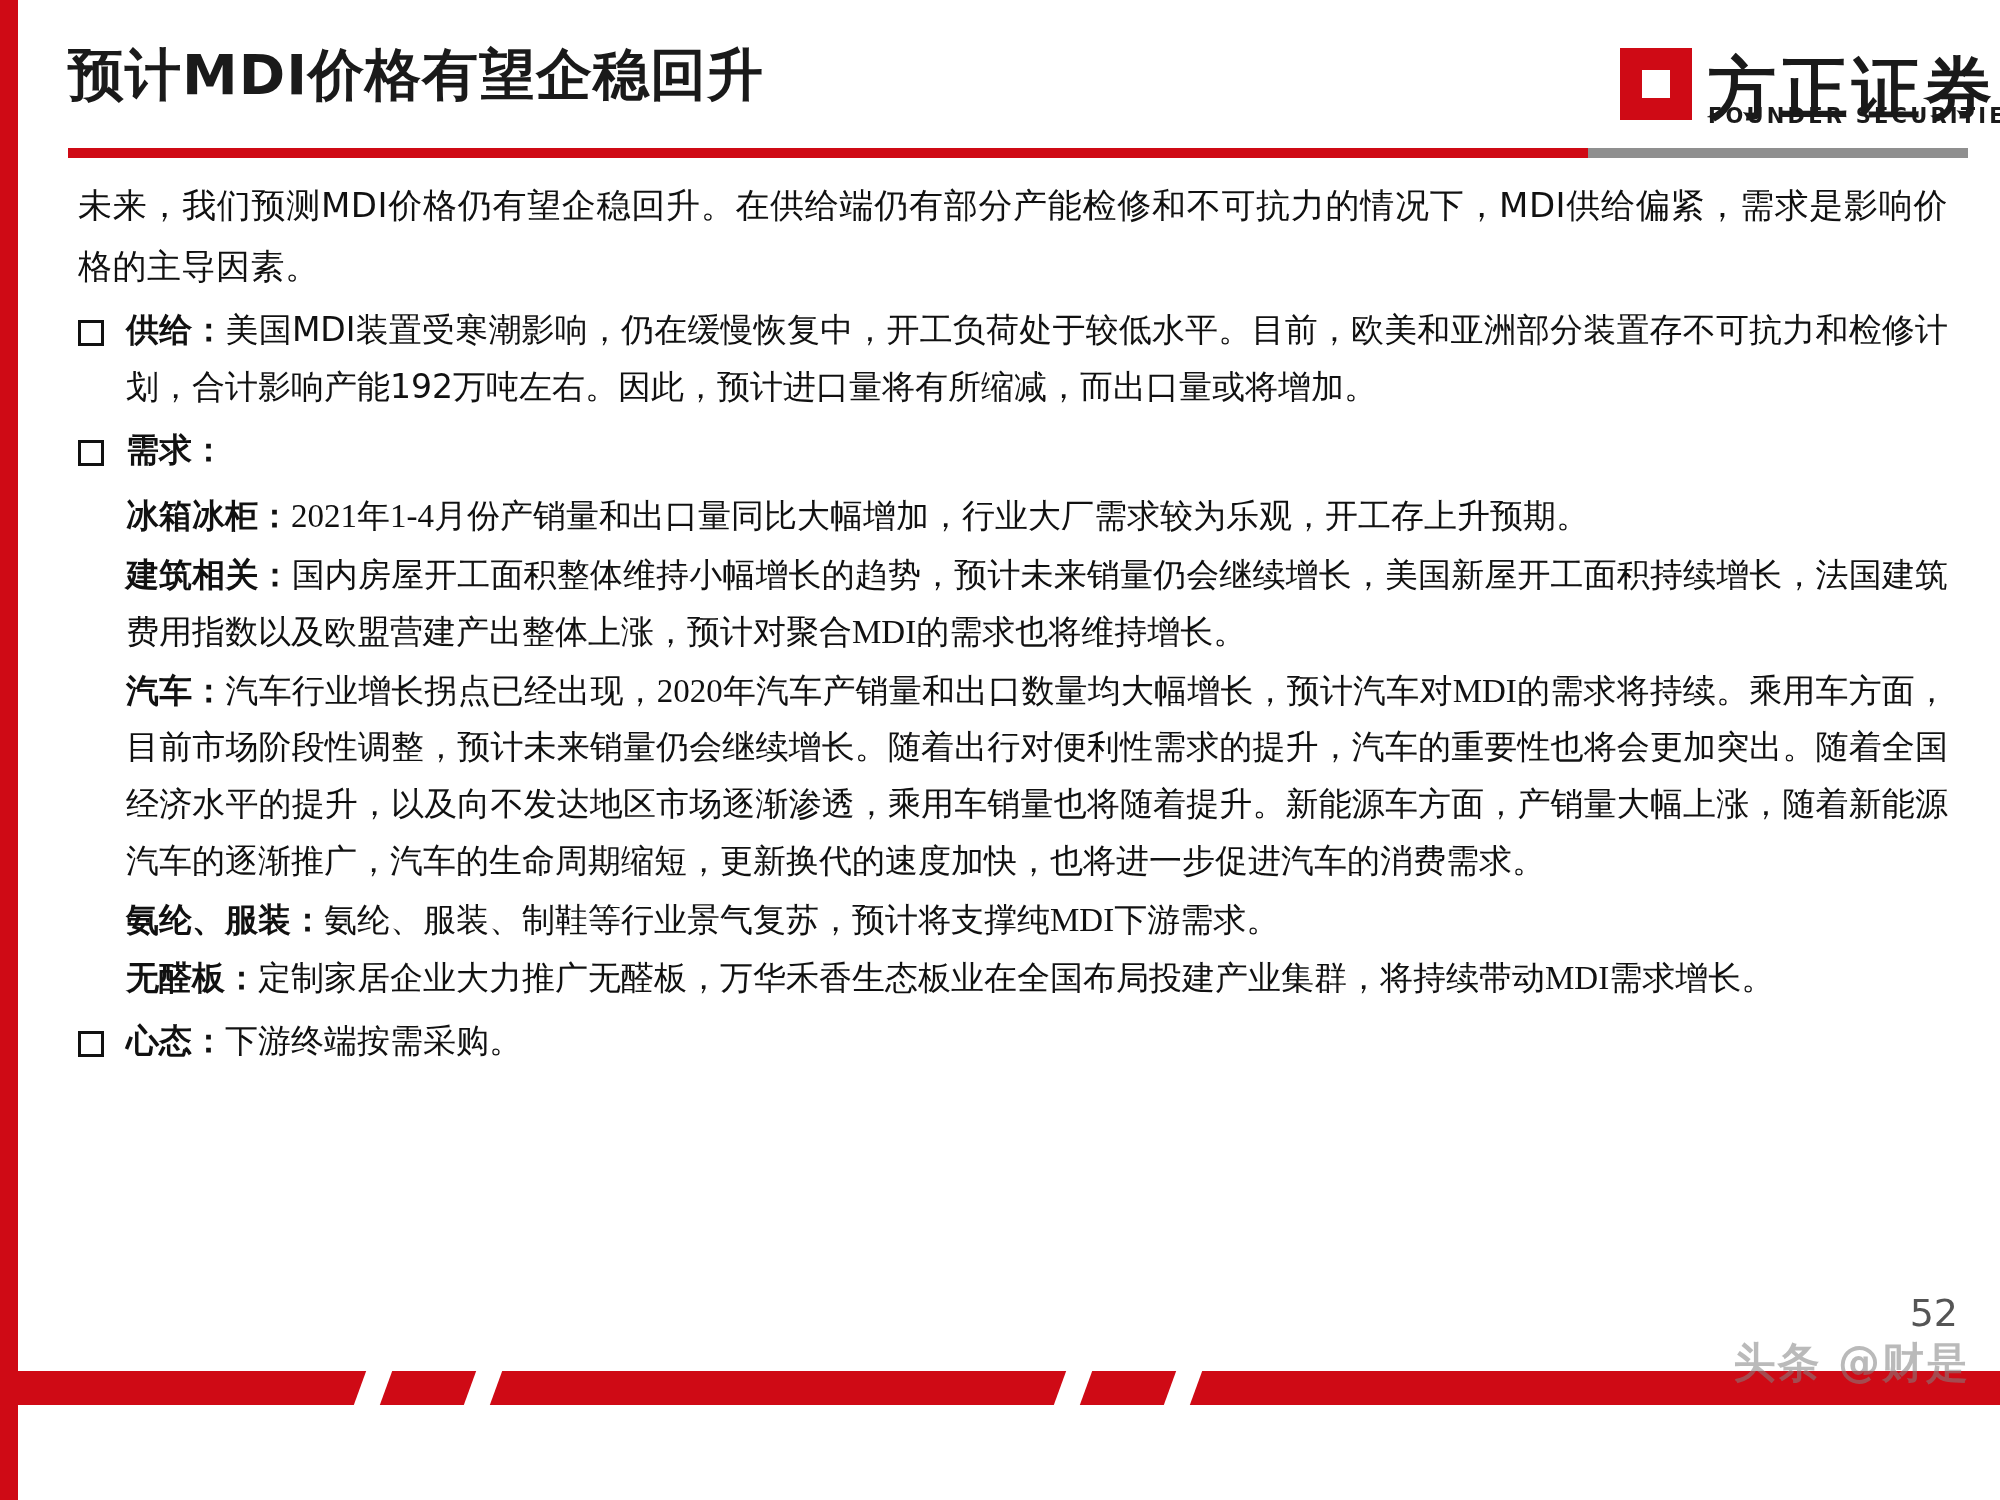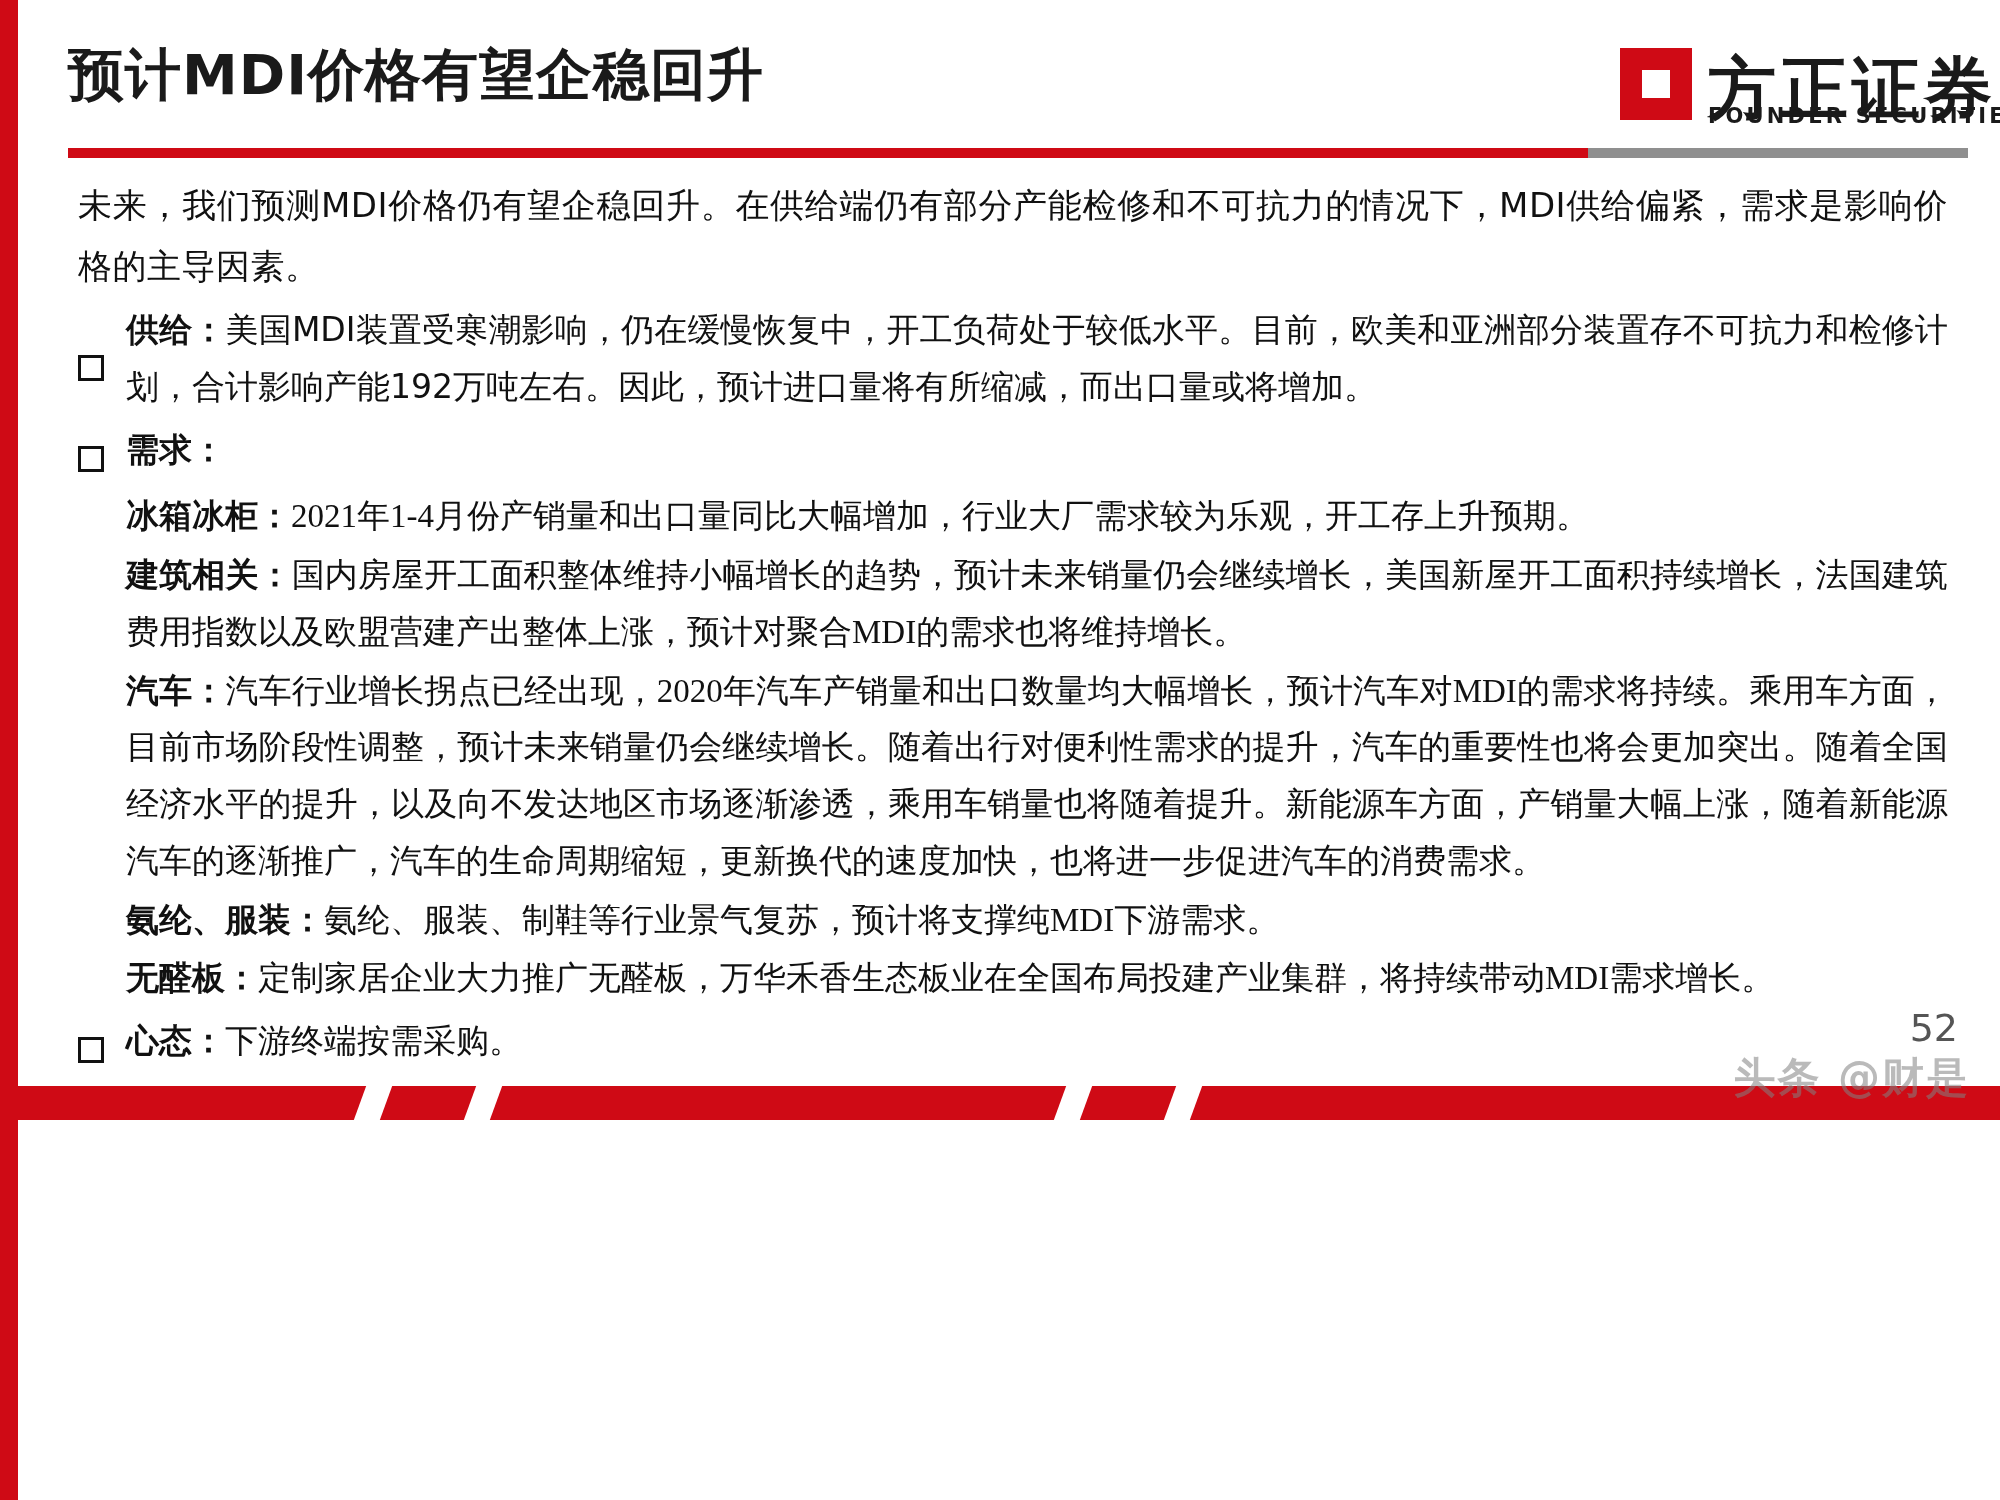--- a/index.html
+++ b/index.html
@@ -11,21 +11,21 @@
     height: 1500px;
     background: #ffffff;
     font-family: "DejaVu Sans", "Liberation Sans", sans-serif;
     overflow: hidden;
     position: relative;
   }
   .slide {
     position: absolute;
     left: 0; top: 0;
     width: 2000px;
-    height: 1120px;
+    height: 1405px;
     background: #ffffff;
     box-sizing: border-box;
   }
   
   .left-bar {
     position: absolute;
     left: 0; top: 0;
     width: 18px;
     height: 1500px;
     background: #cf0a15;
@@ -125,21 +125,21 @@
     letter-spacing: 0.5px;
     text-align: justify;
   }
   .intro {
     font-size: 34px;
     line-height: 1.78;
     margin-bottom: 6px;
   }
   .bullet-row {
     display: flex;
-    align-items: center;
+    align-items: flex-start;
     margin-top: 6px;
   }
   .bullet-mark {
     flex: 0 0 auto;
     width: 26px;
     height: 26px;
     border: 3px solid #111111;
     margin-top: 18px;
     margin-right: 22px;
     box-sizing: border-box;

